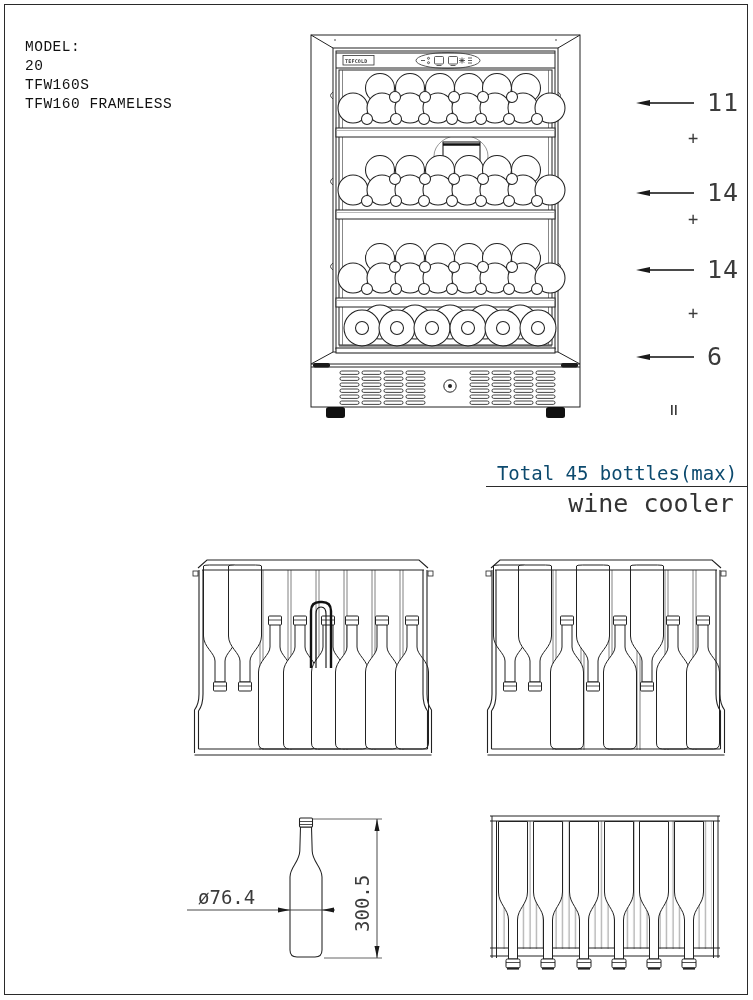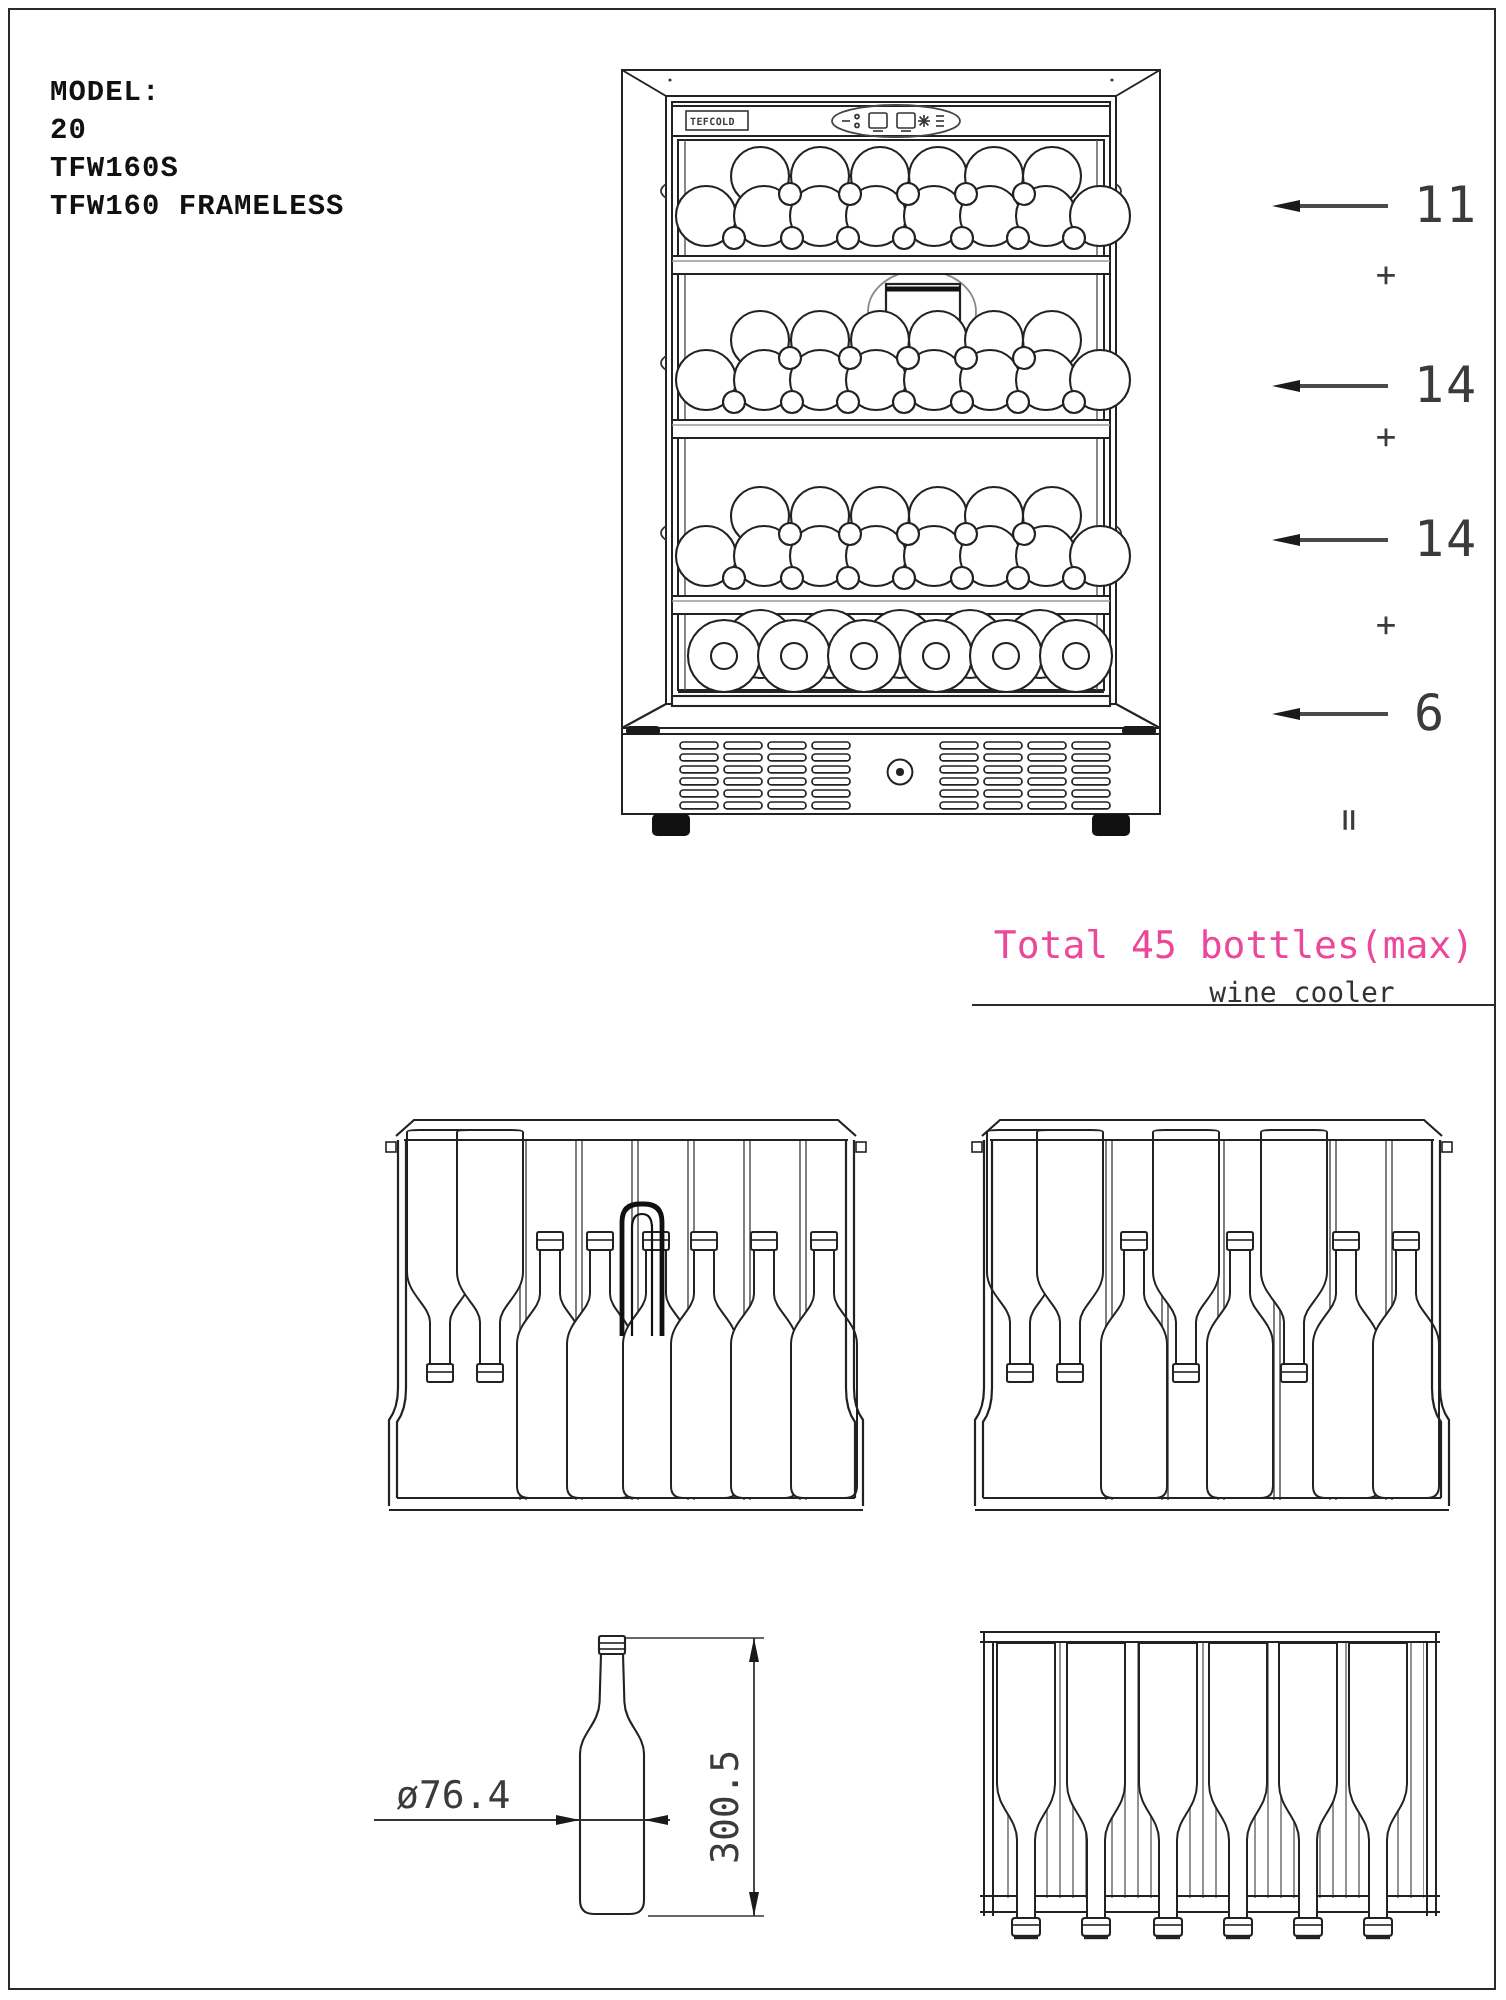--- a/index.html
+++ b/index.html
@@ -1,34 +1,34 @@
 <!DOCTYPE html>
 <html><head>
 <meta charset="utf-8">
 <style>
   html,body{margin:0;padding:0;background:#fff;}
   #page{position:relative;width:753px;height:1000px;background:#fff;overflow:hidden;
         font-family:"DejaVu Sans Mono",monospace;color:#222;}
   #border{position:absolute;left:4px;top:4px;width:742px;height:989px;border:1.5px solid #2a2a2a;}
   .abs{position:absolute;}
   
-  #model{left:25px;top:38px;font-family:"Liberation Mono",monospace;font-weight:bold;
+  #model{left:25px;top:38px;font-family:"Liberation Mono",monospace;font-weight:normal;
          font-size:14.5px;line-height:19px;letter-spacing:.5px;color:#111;white-space:pre;}
   
   .count-row{display:flex;align-items:center;height:28px;}
   .arrow-head{width:0;height:0;border-right:14px solid #1a1a1a;border-top:3.5px solid transparent;
               border-bottom:3.5px solid transparent;}
   .arrow-line{width:44px;height:1.2px;background:#4a4a4a;}
   .count{font-size:25px;color:#3b3b3b;letter-spacing:1px;margin-left:13px;line-height:28px;}
   .plus{font-size:17px;color:#3b3b3b;width:20px;text-align:center;}
   #equals{left:669px;top:399px;font-size:19px;color:#3b3b3b;transform:rotate(90deg);}
   
-  #total-line1{left:486px;top:462px;width:262px;text-align:center;font-size:19px;color:#ec4899;
-               padding-bottom:18px;border-bottom:1.5px solid #2b2b2b;letter-spacing:0px;white-space:nowrap;}
-  #total-line2{left:556px;top:489px;width:190px;text-align:center;font-size:14px;color:#333;white-space:nowrap;}
+  #total-line1{left:486px;top:462px;width:262px;text-align:center;font-size:19px;color:#0c4a6e;
+               padding-bottom:2px;border-bottom:1.5px solid #2b2b2b;letter-spacing:0px;white-space:nowrap;}
+  #total-line2{left:556px;top:489px;width:190px;text-align:center;font-size:25px;color:#333;white-space:nowrap;}
   svg{display:block;}
   svg text{font-family:"DejaVu Sans Mono",monospace;fill:#3b3b3b;}
 </style>
 </head>
 <body>
 
 <div id="page">
   <div id="border"></div>
 
   <div id="model" class="abs"><div>MODEL:</div><div>20</div><div>TFW160S</div><div>TFW160 FRAMELESS</div></div>

